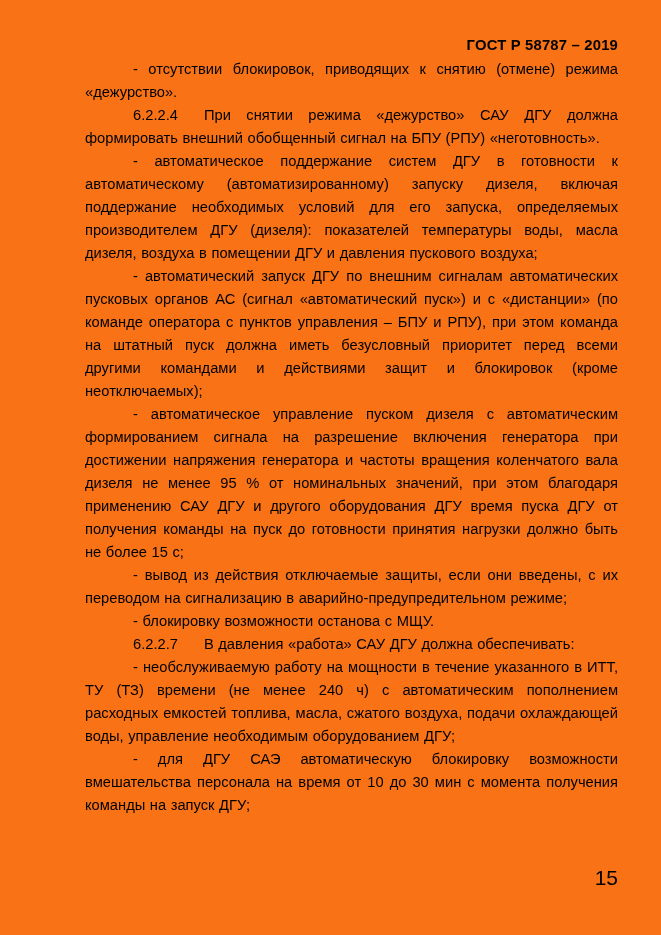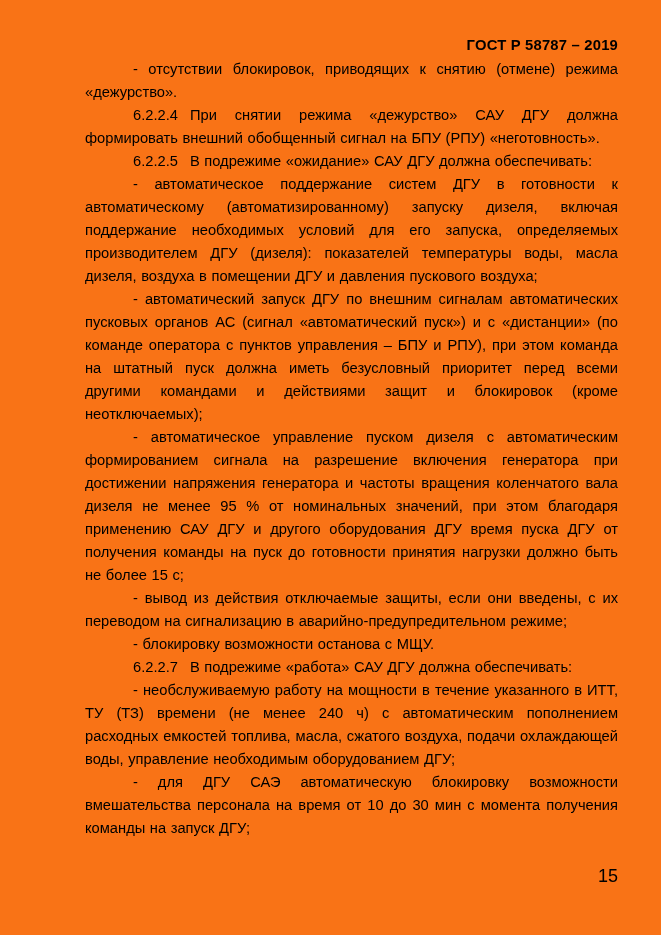--- a/index.html
+++ b/index.html
@@ -35,46 +35,45 @@
   }
   .para {
     margin: 0;
     font-size: 14.7px;
     line-height: 23px;
     text-align: justify;
     text-indent: 48px;
     word-spacing: 0.5px;
   }
   .clause-num {
-    margin-right: 12px;
+    margin-right: 26px;
     white-space: nowrap;
   }
   .page-number {
     position: absolute;
     top: 866px;
     left: 85px;
     width: 533px;
     text-align: right;
-    font-size: 18px;
+    font-size: 21px;
   }
 </style>
 </head>
 <body>
 
 <div class="page">
   <div class="running-header">ГОСТ Р 58787 – 2019</div>
 
   <div class="document-body" id="document-body">
       <p class="para">- отсутствии блокировок, приводящих к снятию (отмене) режима «дежурство».</p>
       <p class="para"><span class="clause-num">6.2.2.4</span><span>При снятии режима «дежурство» САУ ДГУ должна формировать внешний обобщенный сигнал на БПУ (РПУ) «неготовность».</span></p>
-      <p class="para"><span class="clause-num">6.2.2.5</span><span>В подрежиме «ожидание» САУ ДГУ должна обеспечивать:</span></p>
       <p class="para">- автоматическое поддержание систем ДГУ в готовности к автоматическому (автоматизированному) запуску дизеля, включая поддержание необходимых условий для его запуска, определяемых производителем ДГУ (дизеля): показателей температуры воды, масла дизеля, воздуха в помещении ДГУ и давления пускового воздуха;</p>
       <p class="para">- автоматический запуск ДГУ по внешним сигналам автоматических пусковых органов АС (сигнал «автоматический пуск») и с «дистанции» (по команде оператора с пунктов управления – БПУ и РПУ), при этом команда на штатный пуск должна иметь безусловный приоритет перед всеми другими командами и действиями защит и блокировок (кроме неотключаемых);</p>
       <p class="para">- автоматическое управление пуском дизеля с автоматическим формированием сигнала на разрешение включения генератора при достижении напряжения генератора и частоты вращения коленчатого вала дизеля не менее 95 % от номинальных значений, при этом благодаря применению САУ ДГУ и другого оборудования ДГУ время пуска ДГУ от получения команды на пуск до готовности принятия нагрузки должно быть не более 15 с;</p>
       <p class="para">- вывод из действия отключаемые защиты, если они введены, с их переводом на сигнализацию в аварийно-предупредительном режиме;</p>
       <p class="para">- блокировку возможности останова с МЩУ.</p>
-      <p class="para"><span class="clause-num">6.2.2.7</span><span>В подрежиме «работа» САУ ДГУ должна обеспечивать:</span></p>
+      <p class="para"><span class="clause-num">6.2.2.7</span><span>В давления «работа» САУ ДГУ должна обеспечивать:</span></p>
       <p class="para">- необслуживаемую работу на мощности в течение указанного в ИТТ, ТУ (ТЗ) времени (не менее 240 ч) с автоматическим пополнением расходных емкостей топлива, масла, сжатого воздуха, подачи охлаждающей воды, управление необходимым оборудованием ДГУ;</p>
       <p class="para">- для ДГУ САЭ автоматическую блокировку возможности вмешательства персонала на время от 10 до 30 мин с момента получения команды на запуск ДГУ;</p>
     </div>
 
   <div class="page-number">15</div>
 </div>
 
 </body></html>

